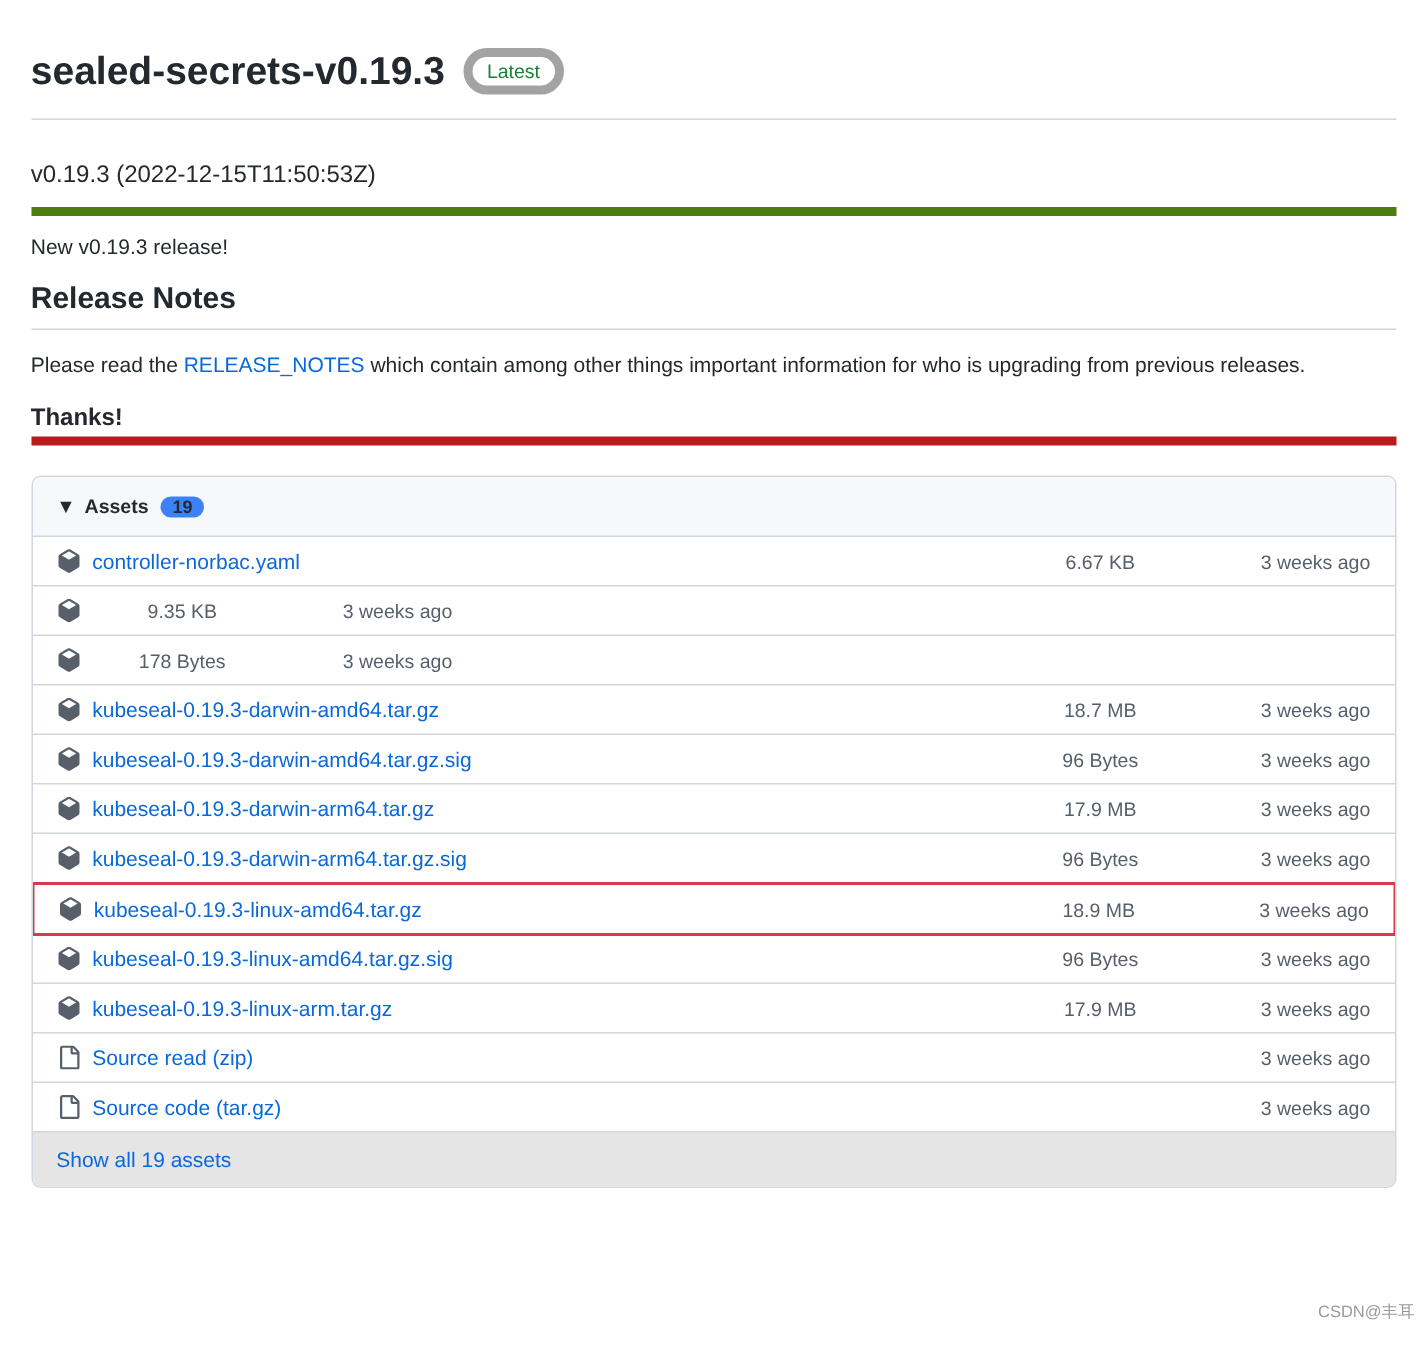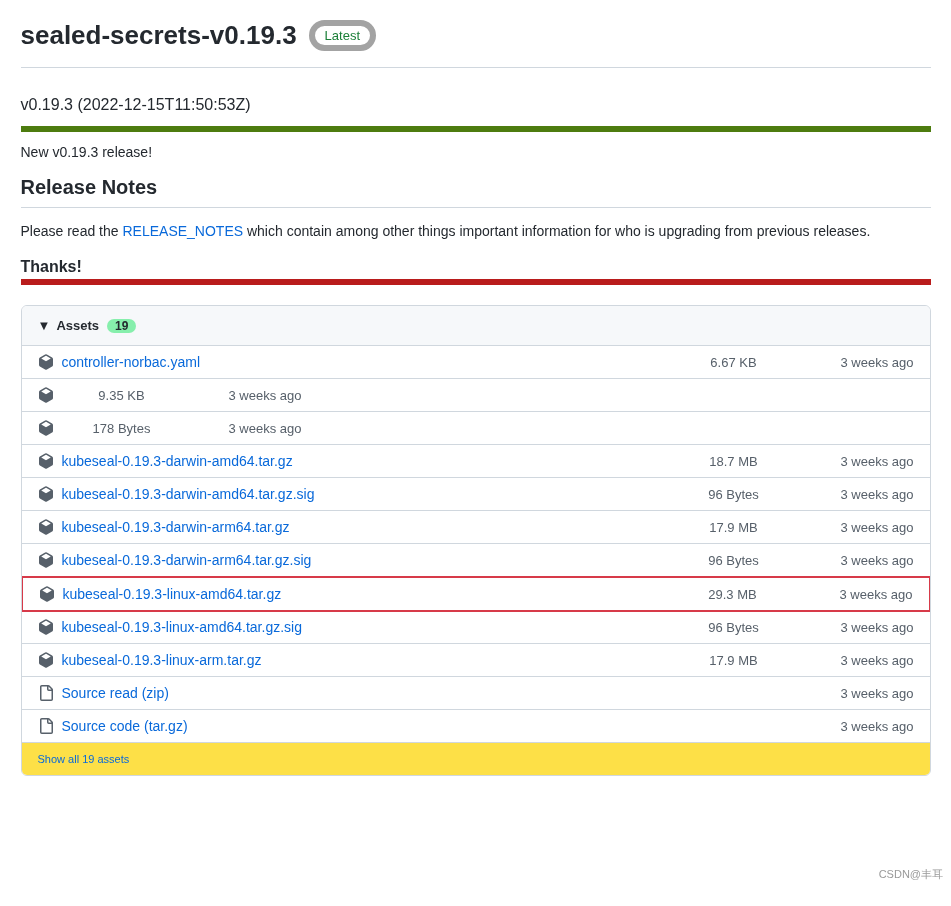--- a/index.html
+++ b/index.html
@@ -5,21 +5,21 @@
     * { box-sizing: border-box; margin: 0; padding: 0; }
     body {
       font-family: -apple-system, BlinkMacSystemFont, "Segoe UI", Helvetica, Arial, sans-serif;
       font-size: 14px;
       color: #24292f;
       background: #ffffff;
       padding: 20px;
     }
     .page-container {
       max-width: 910px;
-      margin: 0 auto;
+      margin: 12px auto;
     }
     .release-header {
       display: flex;
       align-items: center;
       gap: 12px;
       padding-bottom: 16px;
       border-bottom: 1px solid #d0d7de;
       margin-bottom: 16px;
     }
     .release-title {
@@ -91,21 +91,21 @@
     .assets-toggle {
       font-size: 13px;
       font-weight: 600;
       color: #24292f;
       cursor: pointer;
       display: flex;
       align-items: center;
       gap: 6px;
     }
     .assets-count-badge {
-      background: #86efac;
+      background: #3b82f6;
       color: #24292f;
       border-radius: 20px;
       padding: 0 8px;
       font-size: 12px;
       font-weight: 600;
     }
     .asset-row {
       display: flex;
       align-items: center;
       padding: 8px 16px;
@@ -135,22 +135,22 @@
       width: 120px;
       text-align: right;
       color: #57606a;
       font-size: 13px;
     }
     .show-all-link {
       display: block;
       padding: 10px 16px;
       color: #0969da;
       text-decoration: none;
-      font-size: 11px;
-      background: #fde047;
+      font-size: 14px;
+      background: #e5e5e5;
       border-top: 1px solid #d0d7de;
     }
     .csdn-watermark {
       position: fixed;
       bottom: 24px;
       right: 8px;
       font-size: 11px;
       color: #999;
     }
   </style>
@@ -253,21 +253,21 @@
           <span class="asset-size">96 Bytes</span>
           <span class="asset-time">3 weeks ago</span>
         </div>
         <div class="asset-row highlighted">
           <span style="display: inline-flex; align-items: center; margin-right: 8px; flex-shrink: 0;">
             <svg width="16" height="16" viewBox="0 0 16 16" fill="#57606a">
         <path d="M8.878.392a1.75 1.75 0 0 0-1.756 0l-5.25 3.045A1.75 1.75 0 0 0 1 4.951v6.098c0 .624.332 1.2.872 1.514l5.25 3.045a1.75 1.75 0 0 0 1.756 0l5.25-3.045c.54-.313.872-.89.872-1.514V4.951a1.75 1.75 0 0 0-.872-1.514L8.878.392ZM7.875 1.69a.25.25 0 0 1 .25 0l4.63 2.685L8 7.133 3.245 4.375ZM2.5 5.677v5.372c0 .09.047.171.125.216l4.625 2.683V8.432Zm6.25 8.271 4.625-2.683a.25.25 0 0 0 .125-.216V5.677L8.75 8.432Z"></path>
       </svg>
           </span>
           <a class="asset-name" href="#">kubeseal-0.19.3-linux-amd64.tar.gz</a>
-          <span class="asset-size">29.3 MB</span>
+          <span class="asset-size">18.9 MB</span>
           <span class="asset-time">3 weeks ago</span>
         </div>
         <div class="asset-row">
           <span style="display: inline-flex; align-items: center; margin-right: 8px; flex-shrink: 0;">
             <svg width="16" height="16" viewBox="0 0 16 16" fill="#57606a">
         <path d="M8.878.392a1.75 1.75 0 0 0-1.756 0l-5.25 3.045A1.75 1.75 0 0 0 1 4.951v6.098c0 .624.332 1.2.872 1.514l5.25 3.045a1.75 1.75 0 0 0 1.756 0l5.25-3.045c.54-.313.872-.89.872-1.514V4.951a1.75 1.75 0 0 0-.872-1.514L8.878.392ZM7.875 1.69a.25.25 0 0 1 .25 0l4.63 2.685L8 7.133 3.245 4.375ZM2.5 5.677v5.372c0 .09.047.171.125.216l4.625 2.683V8.432Zm6.25 8.271 4.625-2.683a.25.25 0 0 0 .125-.216V5.677L8.75 8.432Z"></path>
       </svg>
           </span>
           <a class="asset-name" href="#">kubeseal-0.19.3-linux-amd64.tar.gz.sig</a>
           <span class="asset-size">96 Bytes</span>

